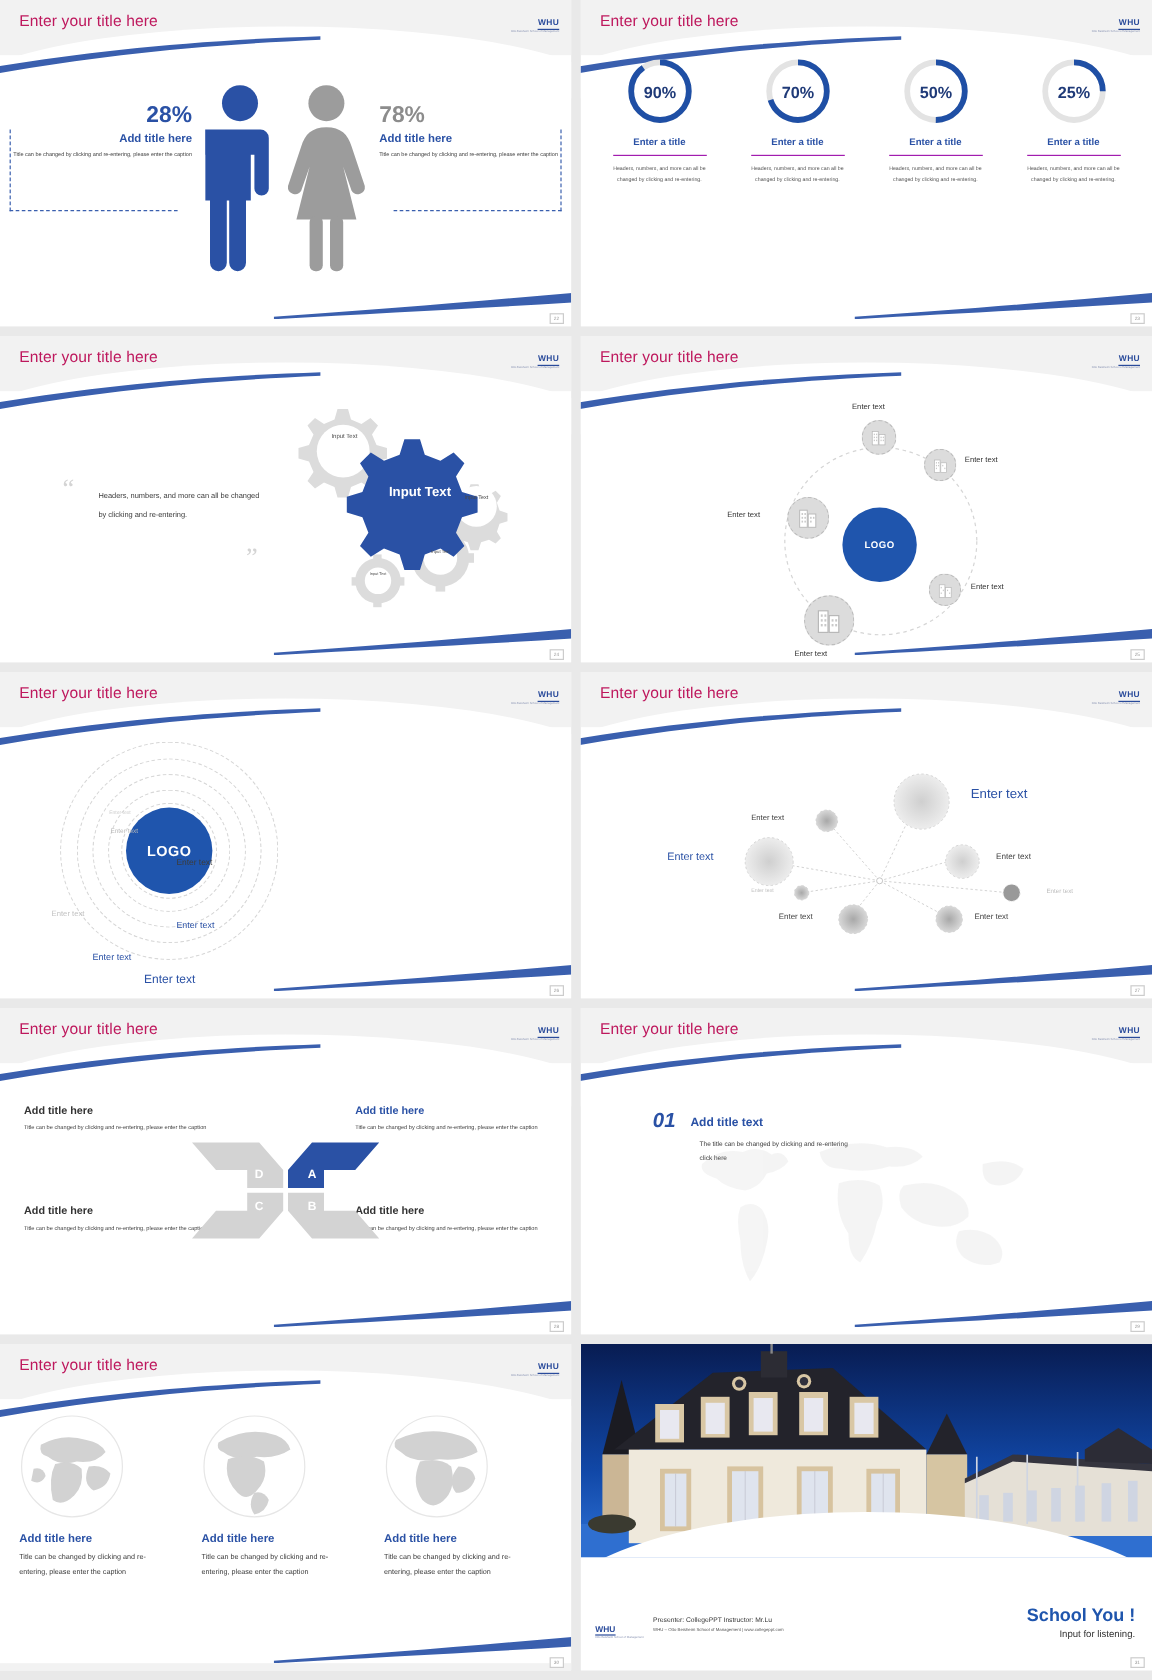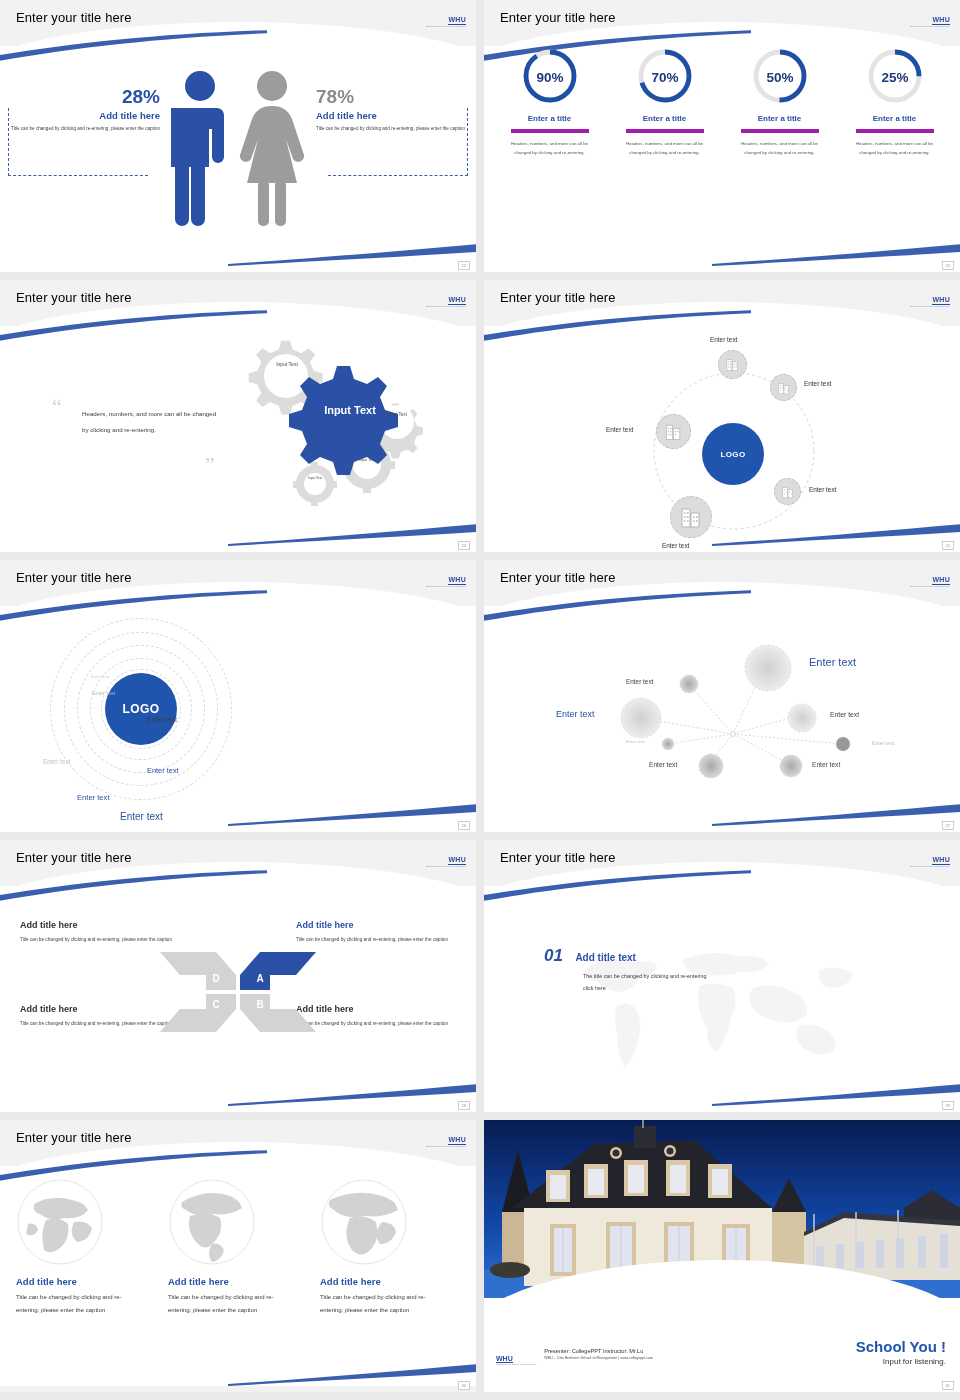--- a/index.html
+++ b/index.html
@@ -36,21 +36,21 @@
     position:absolute; left:-6%; top:30px; width:62%; height:36px;
     overflow:hidden;
   }
   .accent-tl svg, .accent-br svg { display:block; }
   .accent-br {
     position:absolute; right:0; bottom:6px; width:52%; height:22px;
     overflow:hidden;
   }
   .slide-title {
     position:absolute; left:16px; top:10px;
-    font-size:13px; color:#000000; font-weight:400; letter-spacing:.1px;
+    font-size:13px; color:#be185d; font-weight:400; letter-spacing:.1px;
   }
   .whu-logo {
     position:absolute; right:10px; top:9px;
     text-align:right; line-height:1;
   }
   .whu-logo .w1 {
     font-size:7px; font-weight:bold; color:#2a4b9b;
     letter-spacing:.3px; border-bottom:1px solid #2a4b9b; padding-bottom:1px;
   }
   .whu-logo .w2 { font-size:2.4px; color:#8d97b5; display:block; margin-top:1px;}
@@ -76,21 +76,21 @@
   .s1-pct.gray{color:#8c8c8c;}
   .s1-sub{font-size:9.5px; font-weight:bold; color:#2a51a5; margin-top:2px;}
   .s1-desc{font-size:4.6px; color:#444; line-height:1.9; margin-top:4px;}
   .s1-figs{position:absolute; left:0; right:0; top:10px; display:flex; justify-content:center; gap:10px;}
 
   
   .s2-row{position:absolute; left:8px; right:8px; top:46px; display:flex; justify-content:space-around;}
   .s2-item{width:100px; text-align:center;}
   .s2-ring{position:relative;width:60px;height:60px;margin:0 auto;}
   .s2-title{font-size:8px;font-weight:bold;color:#2a51a5;margin-top:8px;
-      padding-bottom:6px;border-bottom:4px solid #a21caf; width:78px; margin-left:auto;margin-right:auto;}
+      padding-bottom:6px;border-bottom:1px solid #a21caf; width:78px; margin-left:auto;margin-right:auto;}
   .s2-body{font-size:4.4px;color:#555;line-height:2.1;margin-top:6px;width:78px;margin-left:auto;margin-right:auto;}
 
   
   .s3-quote-open{position:absolute;left:52px;top:120px;font-size:22px;color:#d4d4d4;font-family:"Liberation Serif",serif;line-height:.6;}
   .s3-quote-close{position:absolute;left:205px;top:178px;font-size:22px;color:#d4d4d4;font-family:"Liberation Serif",serif;line-height:.6;}
   .s3-text{position:absolute;left:82px;top:126px;width:135px;font-size:6.2px;color:#3b3b3b;line-height:2.5;}
   .s3-gears{position:absolute;left:215px;top:52px;width:250px;height:190px;}
   .gear-label{position:absolute;text-align:center;color:#4a4a4a;line-height:1.15;pointer-events:none;}
   .gear-label.main{color:#fff;font-weight:bold;}
 
@@ -112,21 +112,21 @@
   .s6 .lbl{position:absolute;white-space:nowrap;}
 
   
   .s7-txt{position:absolute;width:160px;}
   .s7-h{font-size:9px;font-weight:bold;color:#333;}
   .s7-h.blue{color:#2a51a5;}
   .s7-p{font-size:4.7px;color:#444;line-height:2.4;margin-top:4px;}
 
   
   .s8-map{position:absolute;left:50%;top:90px;transform:translateX(-50%);opacity:.5;}
-  .s8-item{position:absolute;top:106px;}
+  .s8-item{position:absolute;top:84px;}
   .s8-num{font-size:17px;font-weight:bold;font-style:italic;color:#2a51a5;display:inline-block;vertical-align:top;}
   .s8-h{font-size:10px;font-weight:bold;color:#2a51a5;display:inline-block;margin-left:8px;vertical-align:top;padding-top:6px;}
   .s8-p{font-size:5.4px;color:#3b3b3b;line-height:2.3;margin-left:39px;margin-top:4px;width:135px;}
 
   
   .s9-row{position:absolute;left:10px;right:10px;top:58px;display:flex;justify-content:space-around;}
   .s9-item{width:140px;}
   .s9-h{font-size:9.5px;font-weight:bold;color:#2a51a5;margin-top:6px;}
   .s9-p{font-size:6px;color:#3b3b3b;line-height:2.2;margin-top:4px;width:115px;}
 

